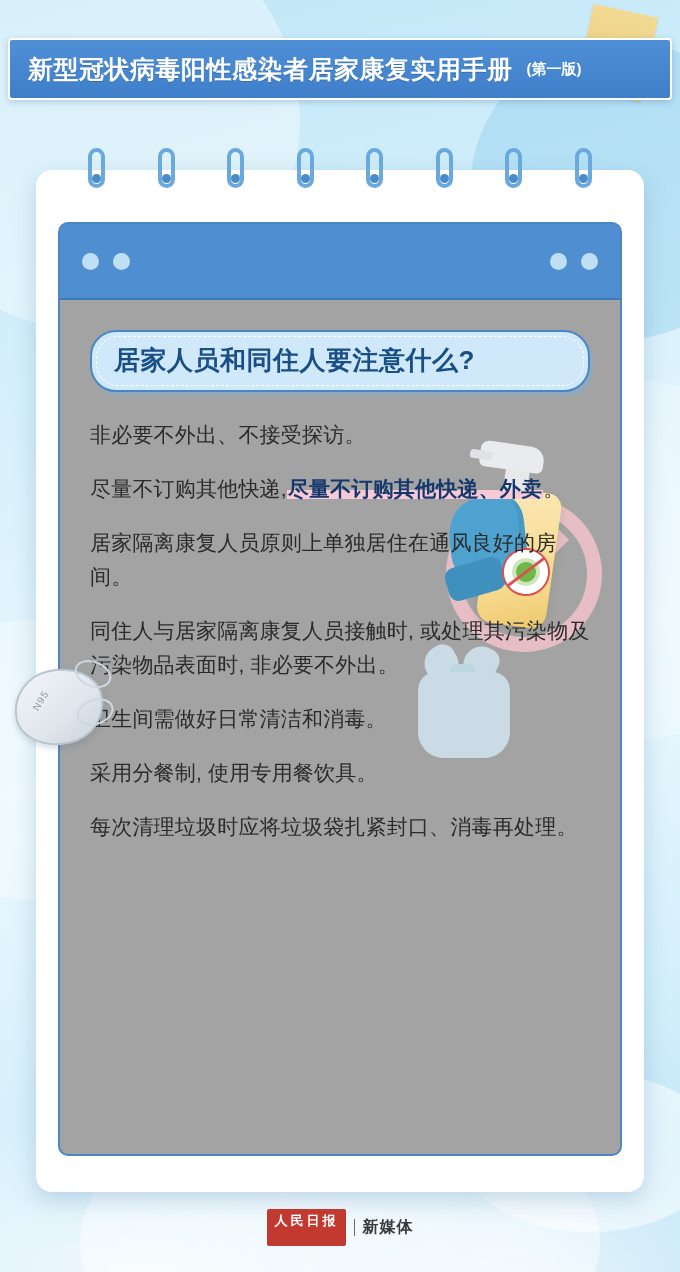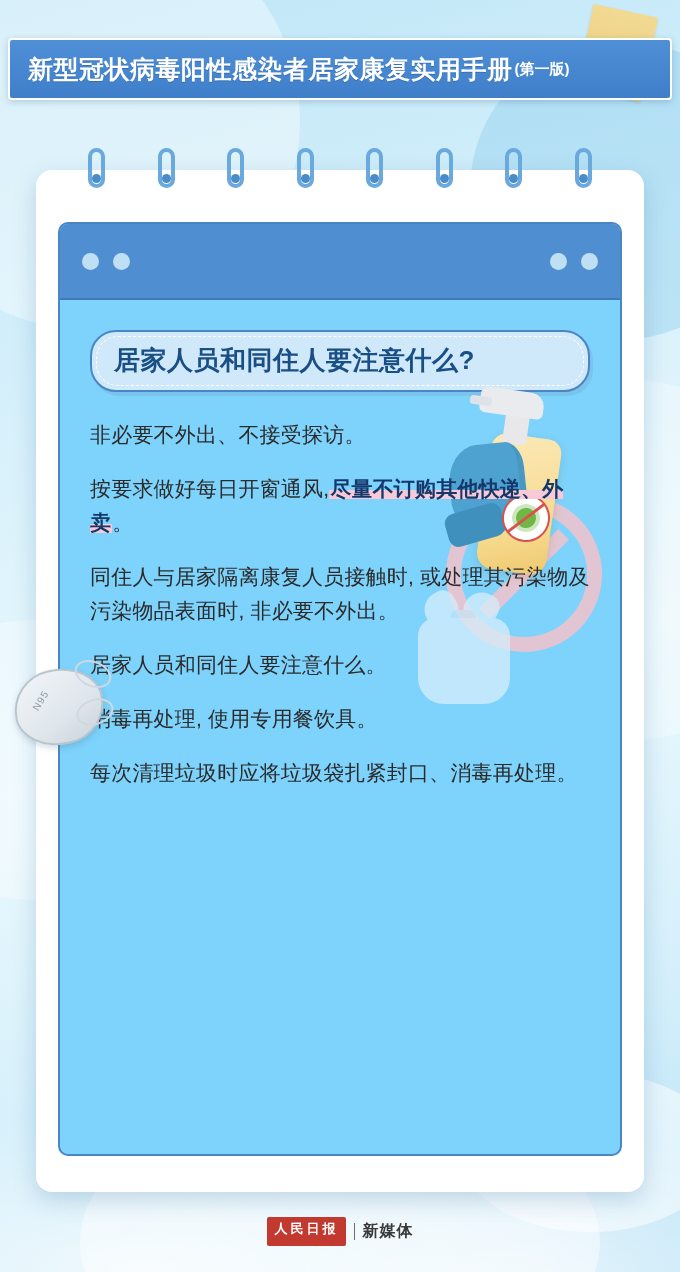--- a/index.html
+++ b/index.html
@@ -80,21 +80,21 @@
     font-size: 25px;
     font-weight: bold;
     letter-spacing: 0.5px;
     text-shadow: 0 1px 0 rgba(25,70,120,0.35);
     white-space: nowrap;
   }
   .header-edition {
     color: #ffffff;
     font-size: 15px;
     font-weight: bold;
-    margin-left: 2px;
+    margin-left: 14px;
     white-space: nowrap;
   }
 
   
   .notebook {
     position: absolute;
     left: 36px;
     top: 170px;
     width: 608px;
     height: 1022px;
@@ -131,21 +131,21 @@
     background: #4a8cc8;
   }
 
   
   .card {
     position: absolute;
     left: 22px;
     top: 52px;
     right: 22px;
     bottom: 36px;
-    background: #7dd3fc;
+    background: #a3a3a3;
     border: 2px solid #4a86c4;
     border-radius: 10px;
     overflow: hidden;
   }
   .card-titlebar {
     height: 76px;
     background: #4f8fd1;
     border-bottom: 2px solid #3f7ab6;
     display: flex;
     align-items: center;
@@ -392,21 +392,21 @@
     align-items: center;
     justify-content: center;
     gap: 8px;
   }
   .footer-mark {
     background: #c2392f;
     color: #ffffff;
     font-size: 13px;
     font-weight: bold;
     letter-spacing: 3px;
-    padding: 3px 7px 8px 8px;
+    padding: 3px 7px 16px 8px;
     border-radius: 2px;
   }
   .footer-sep {
     width: 1px;
     height: 17px;
     background: #6d6d6d;
   }
   .footer-text {
     color: #3a3a3a;
     font-size: 16px;
@@ -484,24 +484,25 @@
           <div class="bag-knot"></div>
           <div class="bag-body"></div>
         </div>
 
         <div class="heading">
           <span class="heading-text">居家人员和同住人要注意什么?</span>
         </div>
 
         <div class="items" id="advice-list">
             <p class="item"><span>非必要不外出、不接受探访。</span></p>
-            <p class="item"><span>按要求做好每日开窗通风,</span><span class="em">尽量不订购其他快递、外卖</span><span>。</span></p>
+            <p class="item"><span>尽量不订购其他快递,</span><span class="em">尽量不订购其他快递、外卖</span><span>。</span></p>
+            <p class="item"><span>居家隔离康复人员原则上单独居住在通风良好的房间。</span></p>
             <p class="item"><span>同住人与居家隔离康复人员接触时, 或处理其污染物及污染物品表面时, 非必要不外出。</span></p>
-            <p class="item"><span>居家人员和同住人要注意什么。</span></p>
-            <p class="item"><span>消毒再处理, 使用专用餐饮具。</span></p>
+            <p class="item"><span>卫生间需做好日常清洁和消毒。</span></p>
+            <p class="item"><span>采用分餐制, 使用专用餐饮具。</span></p>
             <p class="item"><span>每次清理垃圾时应将垃圾袋扎紧封口、消毒再处理。</span></p>
           </div>
       </div>
     </div>
   </div>
 
   <div class="art art-mask">
     <div class="mask-body"></div>
     <div class="mask-label">N95</div>
     <div class="mask-strap s1"></div>

